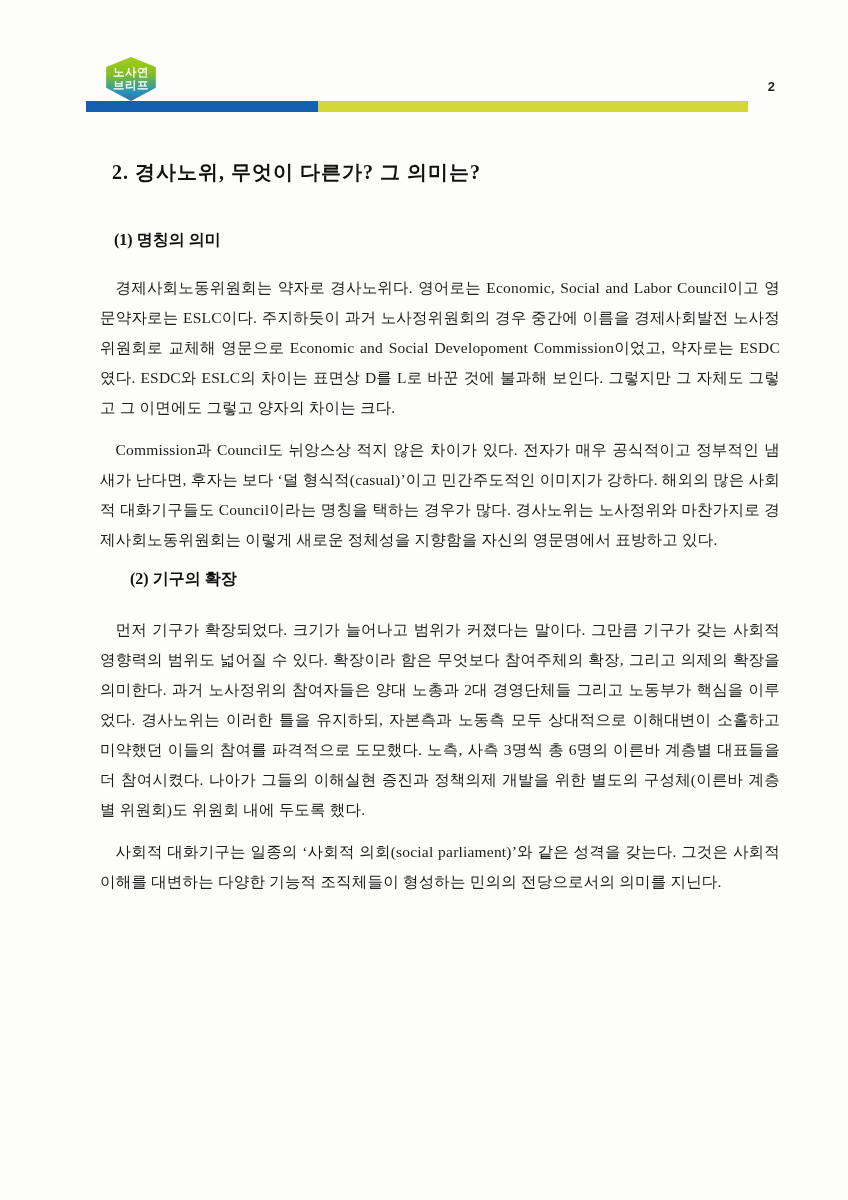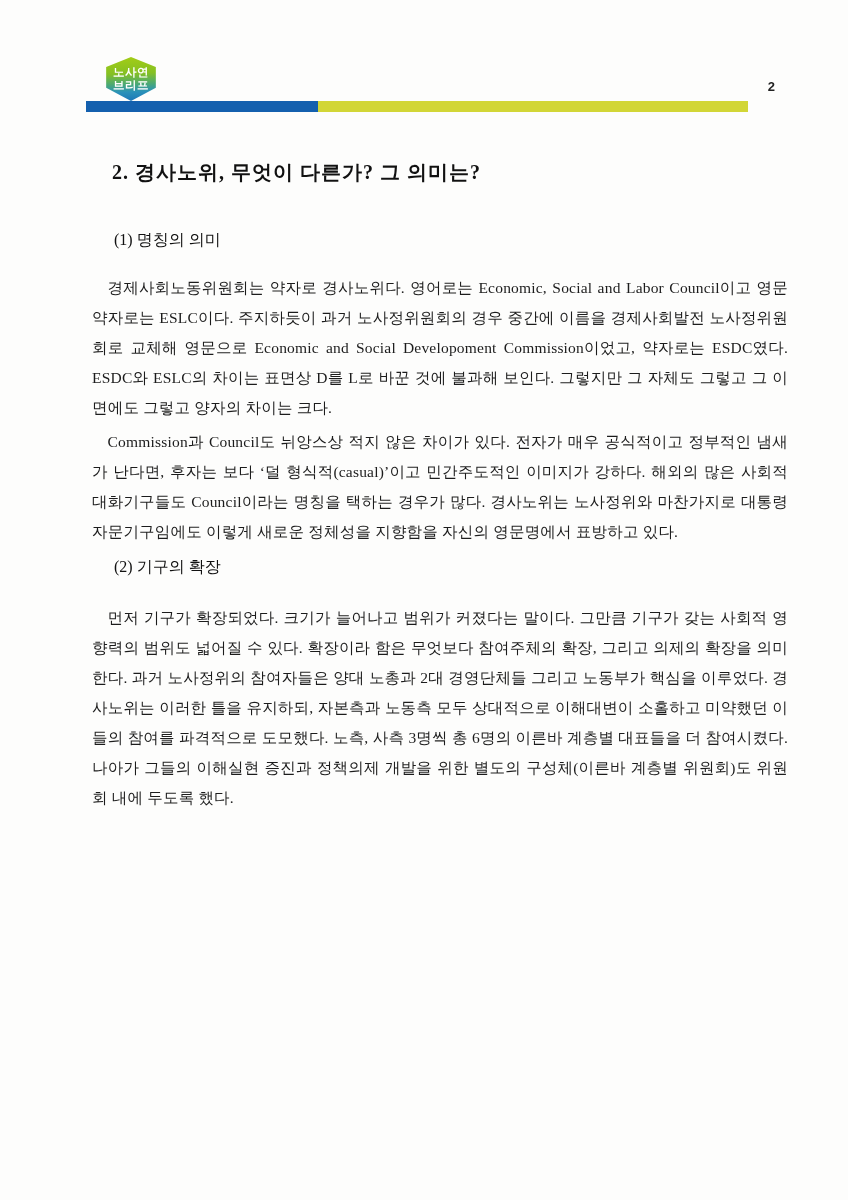--- a/index.html
+++ b/index.html
@@ -68,27 +68,27 @@
     margin: 14px 0 0 24px;
     font-size: 20px;
     line-height: 28px;
     font-weight: bold;
     letter-spacing: 1px;
     color: #111111;
   }
   .sub-heading {
     font-size: 16px;
     line-height: 24px;
-    font-weight: normal;
+    font-weight: bold;
     color: #111111;
   }
   .sub-heading.first  { margin: 42px 0 21px 26px; }
-  .sub-heading.second { margin: 8px 0 24px 26px; }
+  .sub-heading.second { margin: 8px 0 24px 42px; }
   .content p {
-    margin: 4px;
+    margin: 12px;
     font-size: 15.5px;
     line-height: 30px;
     letter-spacing: 0.2px;
     text-align: justify;
     text-indent: 1em;
     word-break: normal;
   }
 </style>
 </head>
 <body>
@@ -107,19 +107,20 @@
       <span class="rule-blue"></span>
       <span class="rule-yellow"></span>
     </div>
   </header>
 
   <main class="content">
     <h1 class="doc-title">2. 경사노위, 무엇이 다른가? 그 의미는?</h1>
 
     <h2 class="sub-heading first">(1) 명칭의 의미</h2>
     <p>경제사회노동위원회는 약자로 경사노위다. 영어로는 Economic, Social and Labor Council이고 영문약자로는 ESLC이다. 주지하듯이 과거 노사정위원회의 경우 중간에 이름을 경제사회발전 노사정위원회로 교체해 영문으로 Economic and Social Developoment Commission이었고, 약자로는 ESDC였다. ESDC와 ESLC의 차이는 표면상 D를 L로 바꾼 것에 불과해 보인다. 그렇지만 그 자체도 그렇고 그 이면에도 그렇고 양자의 차이는 크다.</p>
-    <p>Commission과 Council도 뉘앙스상 적지 않은 차이가 있다. 전자가 매우 공식적이고 정부적인 냄새가 난다면, 후자는 보다 ‘덜 형식적(casual)’이고 민간주도적인 이미지가 강하다. 해외의 많은 사회적 대화기구들도 Council이라는 명칭을 택하는 경우가 많다. 경사노위는 노사정위와 마찬가지로 대통령자문기구임에도 이렇게 새로운 정체성을 지향함을 자신의 영문명에서 표방하고 있다.</p>
+    <p>Commission과 Council도 뉘앙스상 적지 않은 차이가 있다. 전자가 매우 공식적이고 정부적인 냄새가 난다면, 후자는 보다 ‘덜 형식적(casual)’이고 민간주도적인 이미지가 강하다. 해외의 많은 사회적 대화기구들도 Council이라는 명칭을 택하는 경우가 많다. 경사노위는 노사정위와 마찬가지로 경제사회노동위원회는 이렇게 새로운 정체성을 지향함을 자신의 영문명에서 표방하고 있다.</p>
 
     <h2 class="sub-heading second">(2) 기구의 확장</h2>
     <p>먼저 기구가 확장되었다. 크기가 늘어나고 범위가 커졌다는 말이다. 그만큼 기구가 갖는 사회적 영향력의 범위도 넓어질 수 있다. 확장이라 함은 무엇보다 참여주체의 확장, 그리고 의제의 확장을 의미한다. 과거 노사정위의 참여자들은 양대 노총과 2대 경영단체들 그리고 노동부가 핵심을 이루었다. 경사노위는 이러한 틀을 유지하되, 자본측과 노동측 모두 상대적으로 이해대변이 소홀하고 미약했던 이들의 참여를 파격적으로 도모했다. 노측, 사측 3명씩 총 6명의 이른바 계층별 대표들을 더 참여시켰다. 나아가 그들의 이해실현 증진과 정책의제 개발을 위한 별도의 구성체(이른바 계층별 위원회)도 위원회 내에 두도록 했다.</p>
+    <p>사회적 대화기구는 일종의 ‘사회적 의회(social parliament)’와 같은 성격을 갖는다. 그것은 사회적 이해를 대변하는 다양한 기능적 조직체들이 형성하는 민의의 전당으로서의 의미를 지닌다.</p>
   </main>
 
 </div>
 
 </body></html>

